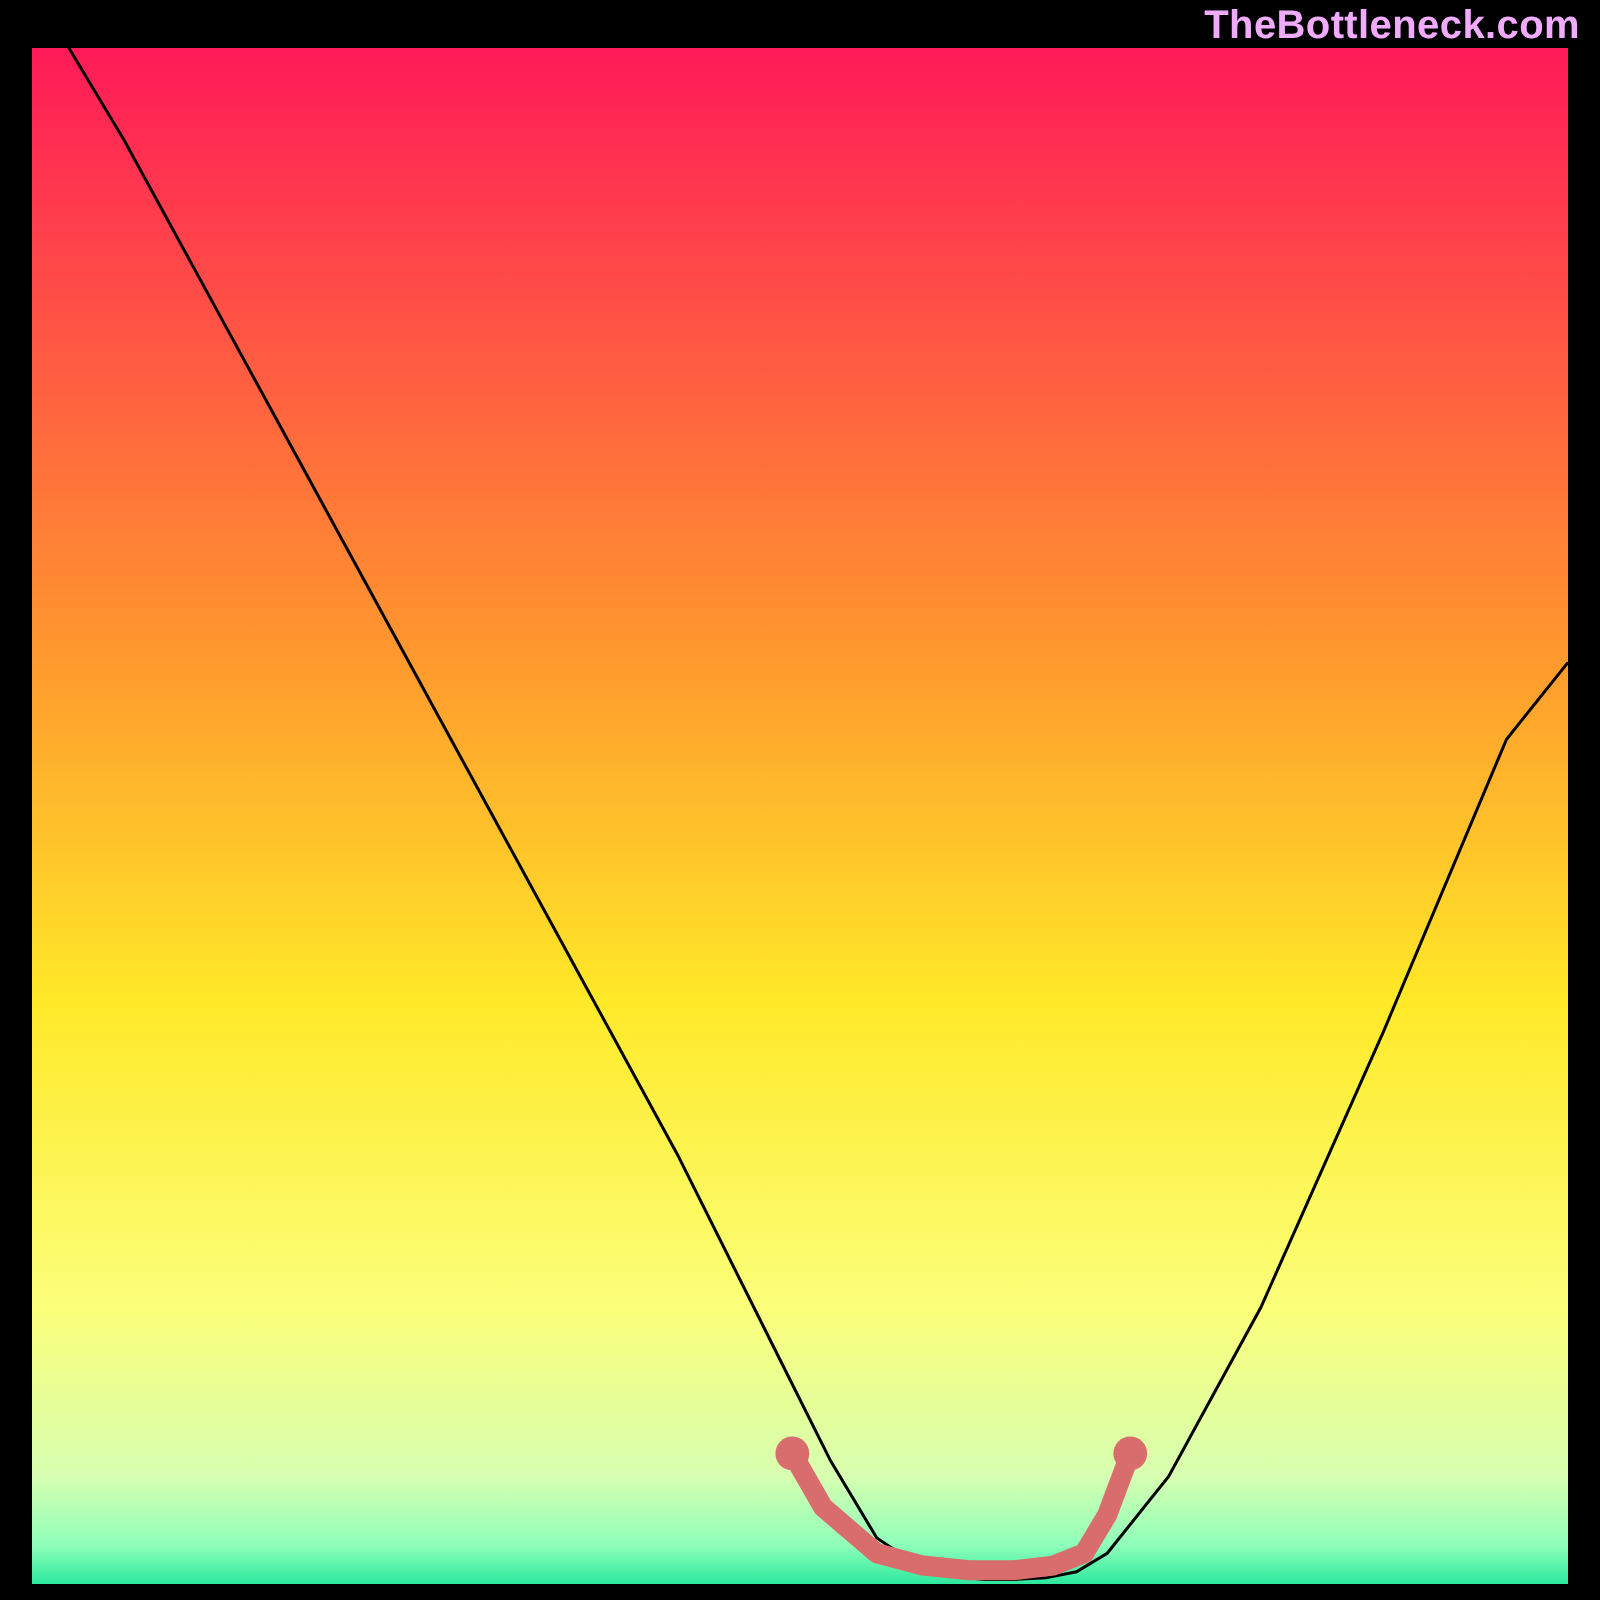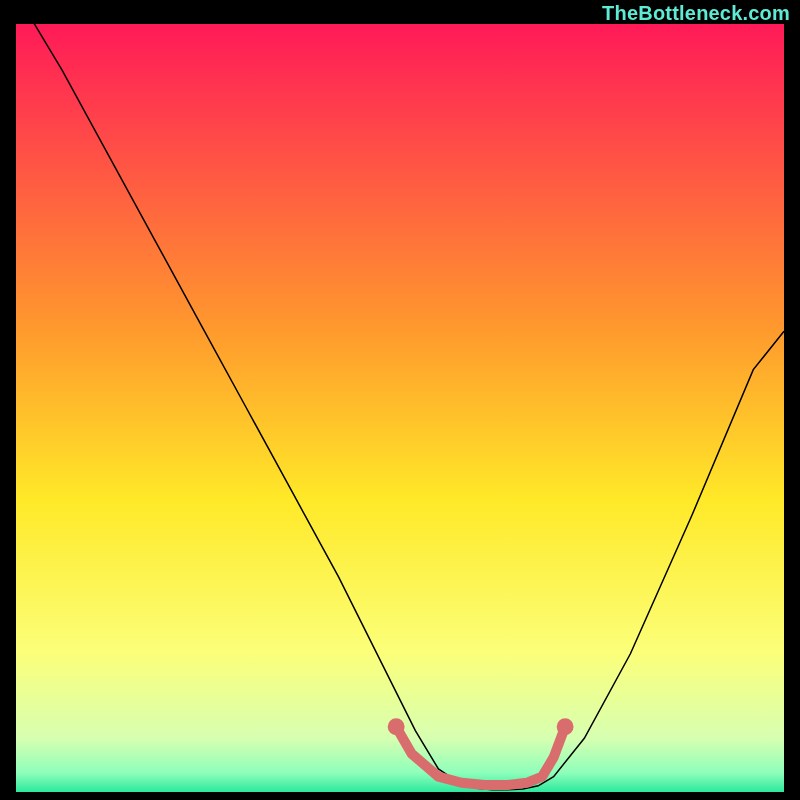--- a/index.html
+++ b/index.html
@@ -23,21 +23,21 @@
     width: 768px;
     height: 768px;
   }
   .watermark {
     position: absolute;
     top: 2px;
     right: 10px;
     font-family: Arial, Helvetica, sans-serif;
     font-size: 20px;
     font-weight: 600;
-    color: #5eead4;
+    color: #f0abfc;
     letter-spacing: 0.2px;
   }
 </style>
 </head>
 <body>
 
 <div class="watermark">TheBottleneck.com</div>
 
 <div class="plot-area">
   <svg viewBox="0 0 100 100" preserveAspectRatio="none">

